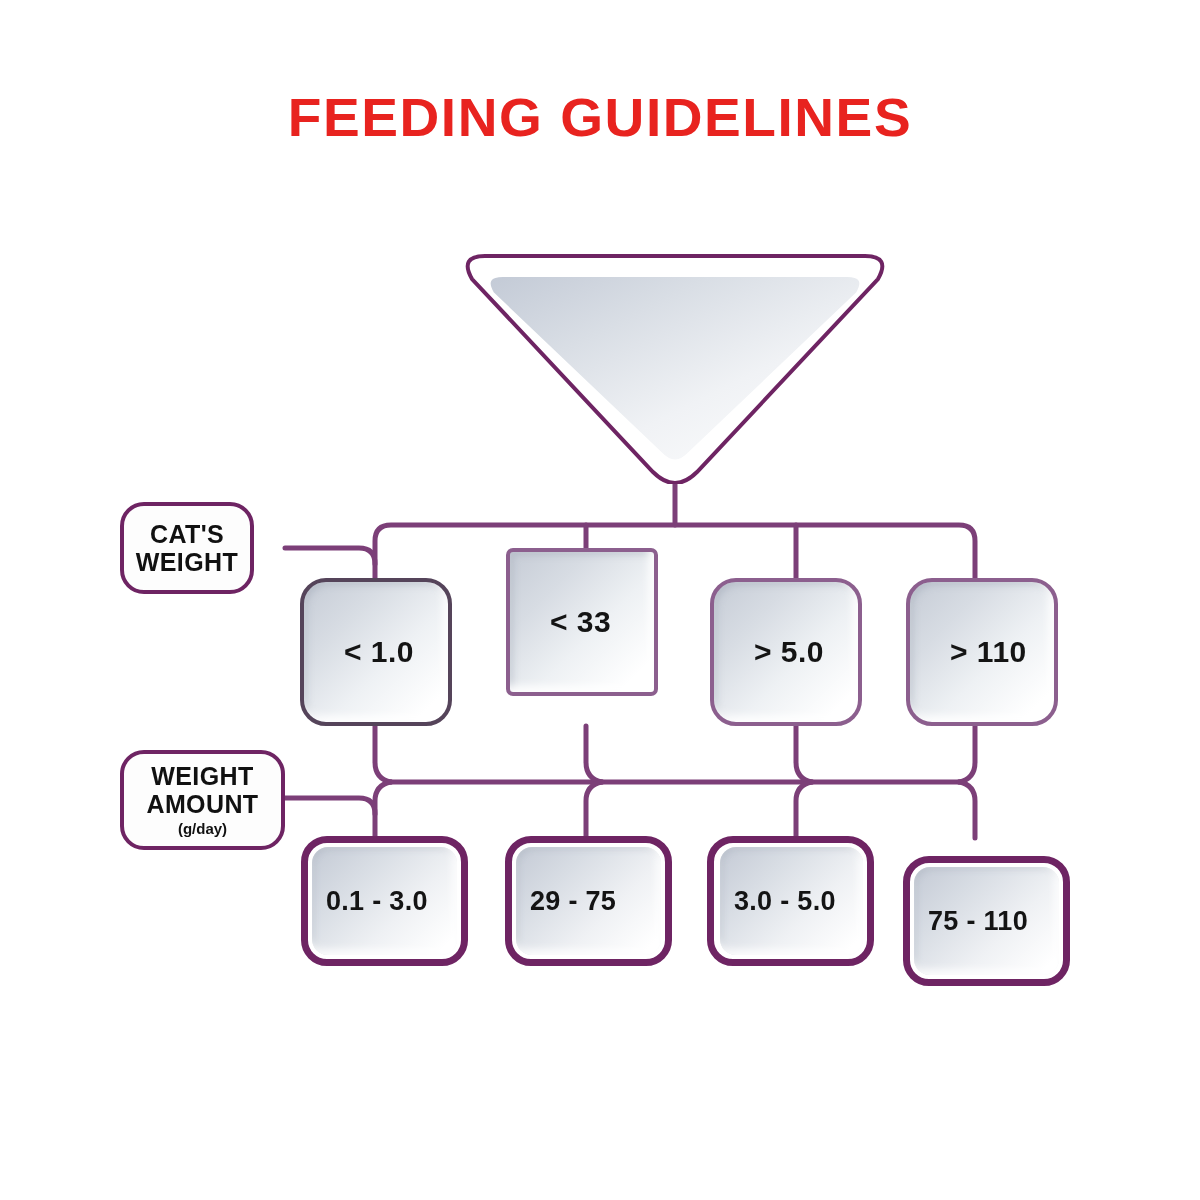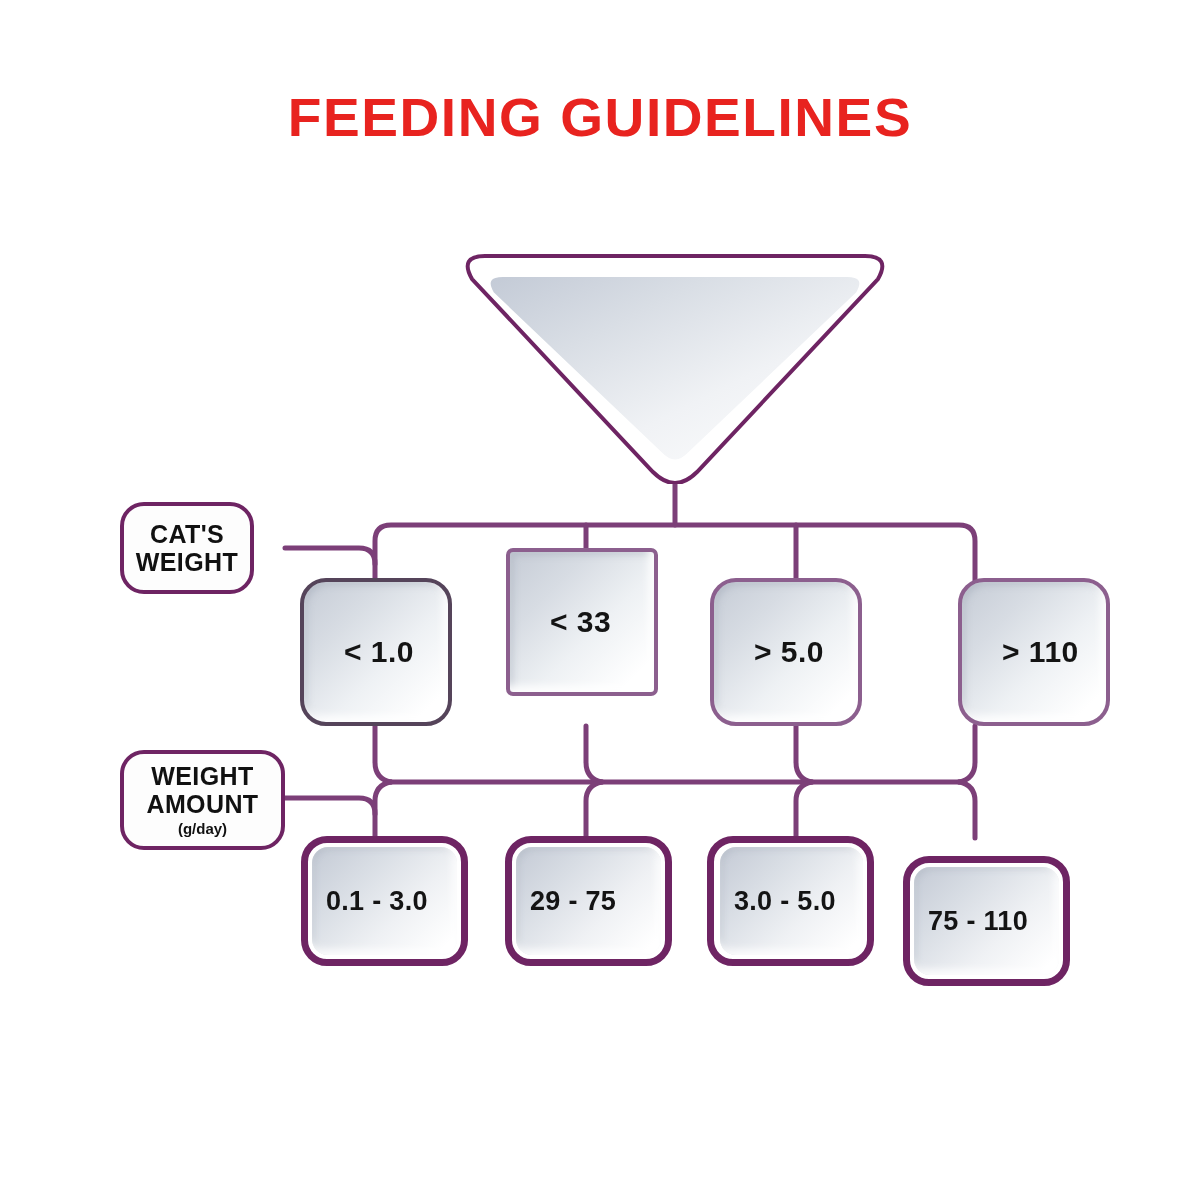--- a/index.html
+++ b/index.html
@@ -172,21 +172,21 @@
 
   <div class="wbox" style="left:300px;top:578px;">
     <span class="v">&lt; 1.0</span>
   </div>
   <div class="wbox purple" style="left:506px;top:548px;border-radius:7px;">
     <span class="v">&lt; 33</span>
   </div>
   <div class="wbox purple" style="left:710px;top:578px;">
     <span class="v">&gt; 5.0</span>
   </div>
-  <div class="wbox purple" style="left:958px;top:578px;">
+  <div class="wbox purple" style="left:906px;top:578px;">
     <span class="v">&gt; 110</span>
   </div>
 
   <div class="abox" style="left:301px;top:836px;">
     <div class="inner">
       <span class="v">0.1 - 3.0</span>
     </div>
   </div>
   <div class="abox" style="left:505px;top:836px;">
     <div class="inner">

